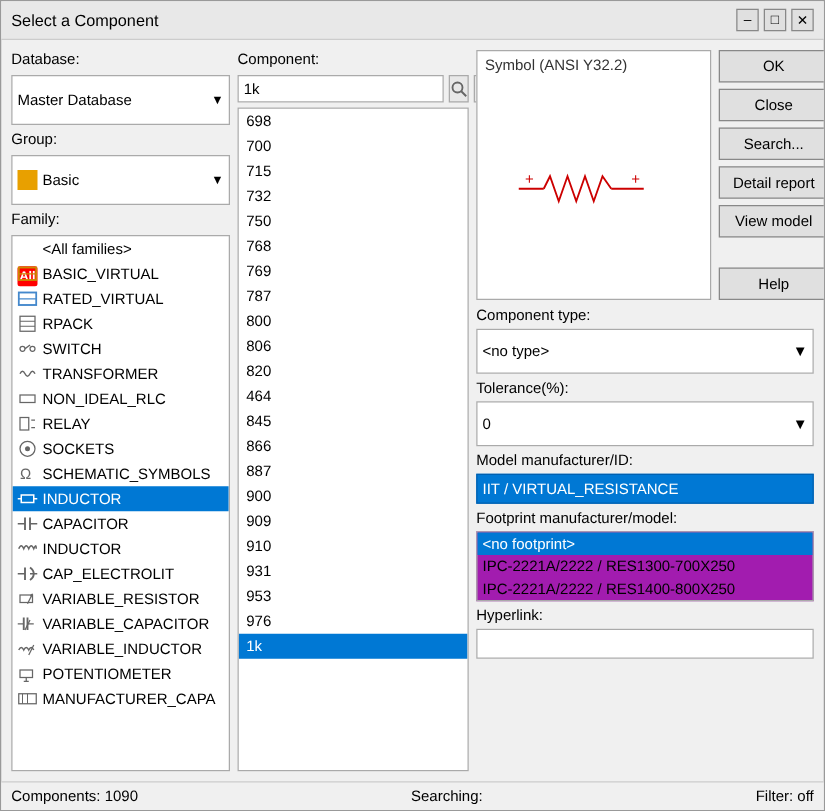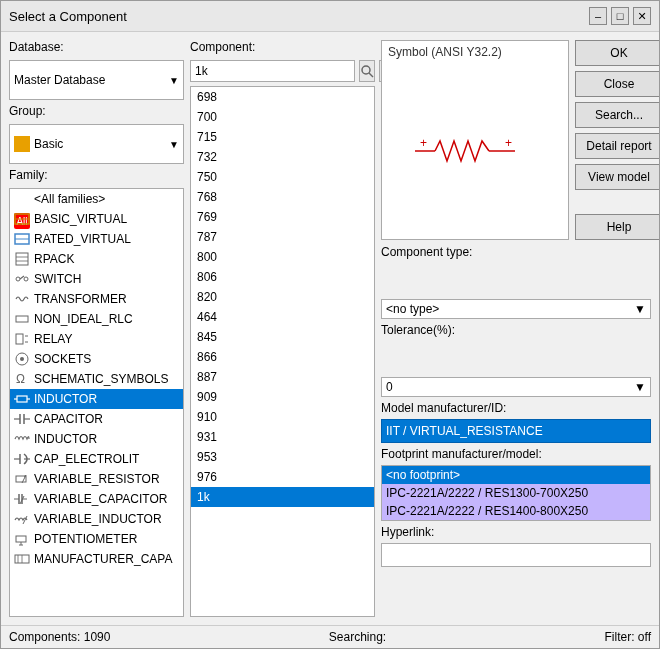--- a/index.html
+++ b/index.html
@@ -36,34 +36,34 @@
     .component-item { padding: 1px 6px; cursor: pointer; height: 20px; display: flex; align-items: center; }
     .component-item.selected { background: #0078d4; color: white; }
 
     .symbol-area { border: 1px solid #aaa; background: white; height: 200px; display: flex; flex-direction: column; }
     .symbol-title { font-size: 12px; padding: 4px 6px; color: #333; }
     .symbol-canvas { flex: 1; display: flex; align-items: center; justify-content: center; }
     .action-btn { width: 88px; height: 26px; border: 1px solid #888; background: #e0e0e0; cursor: pointer; font-size: 12px; display: flex; align-items: center; justify-content: center; }
 
     .props-area { display: flex; flex-direction: column; gap: 4px; }
     .prop-label { font-size: 12px; }
-    .prop-dropdown { width: 100%; height: 20px; background: white; border: 1px solid #aaa; display: flex; align-items: center; padding: 0 4px; cursor: pointer; margin-top: 36px; }
+    .prop-dropdown { width: 100%; height: 36px; background: white; border: 1px solid #aaa; display: flex; align-items: center; padding: 0 4px; cursor: pointer; }
 
     .model-box { background: #0078d4; color: white; padding: 3px 4px; border: 1px solid #0060b0; font-size: 12px; min-height: 24px; display: flex; align-items: center; }
 
-    .footprint-list { border: 1px solid #aaa; background: #c4b5fd; }
+    .footprint-list { border: 1px solid #aaa; background: #a21caf; }
     .footprint-item { padding: 2px 4px; cursor: pointer; }
     .footprint-item.selected { background: #0078d4; color: white; }
 
     .hyperlink-input { width: 100%; height: 24px; border: 1px solid #aaa; background: white; padding: 0 4px; }
 
     .status-bar { border-top: 1px solid #ccc; padding: 4px 8px; display: flex; justify-content: space-between; background: #f0f0f0; font-size: 12px; }
 
     
-    .icon-all { background: red; color: white; font-weight: normal; font-size: 10px; width: 16px; height: 16px; display: flex; align-items: center; justify-content: center; border-radius: 2px; margin-top: 44px; }
+    .icon-all { background: red; color: white; font-weight: bold; font-size: 10px; width: 16px; height: 16px; display: flex; align-items: center; justify-content: center; border-radius: 2px; margin-top: 44px; }
   </style>
 </head>
 <body>
 
 <div class="window">
 
   <div class="title-bar">
     <span class="title-bar-title">Select a Component</span>
     <div class="title-bar-controls">
       <button class="title-bar-btn">–</button>
@@ -299,20 +299,21 @@
         <div class="component-item">768</div>
         <div class="component-item">769</div>
         <div class="component-item">787</div>
         <div class="component-item">800</div>
         <div class="component-item">806</div>
         <div class="component-item">820</div>
         <div class="component-item">464</div>
         <div class="component-item">845</div>
         <div class="component-item">866</div>
         <div class="component-item">887</div>
+        <div class="component-item">900</div>
         <div class="component-item">909</div>
         <div class="component-item">910</div>
         <div class="component-item">931</div>
         <div class="component-item">953</div>
         <div class="component-item">976</div>
         <div class="component-item selected">1k</div>
       </div>
     </div>
 
     <div style="display:flex;flex-direction:column;flex:1;gap:5px;">

